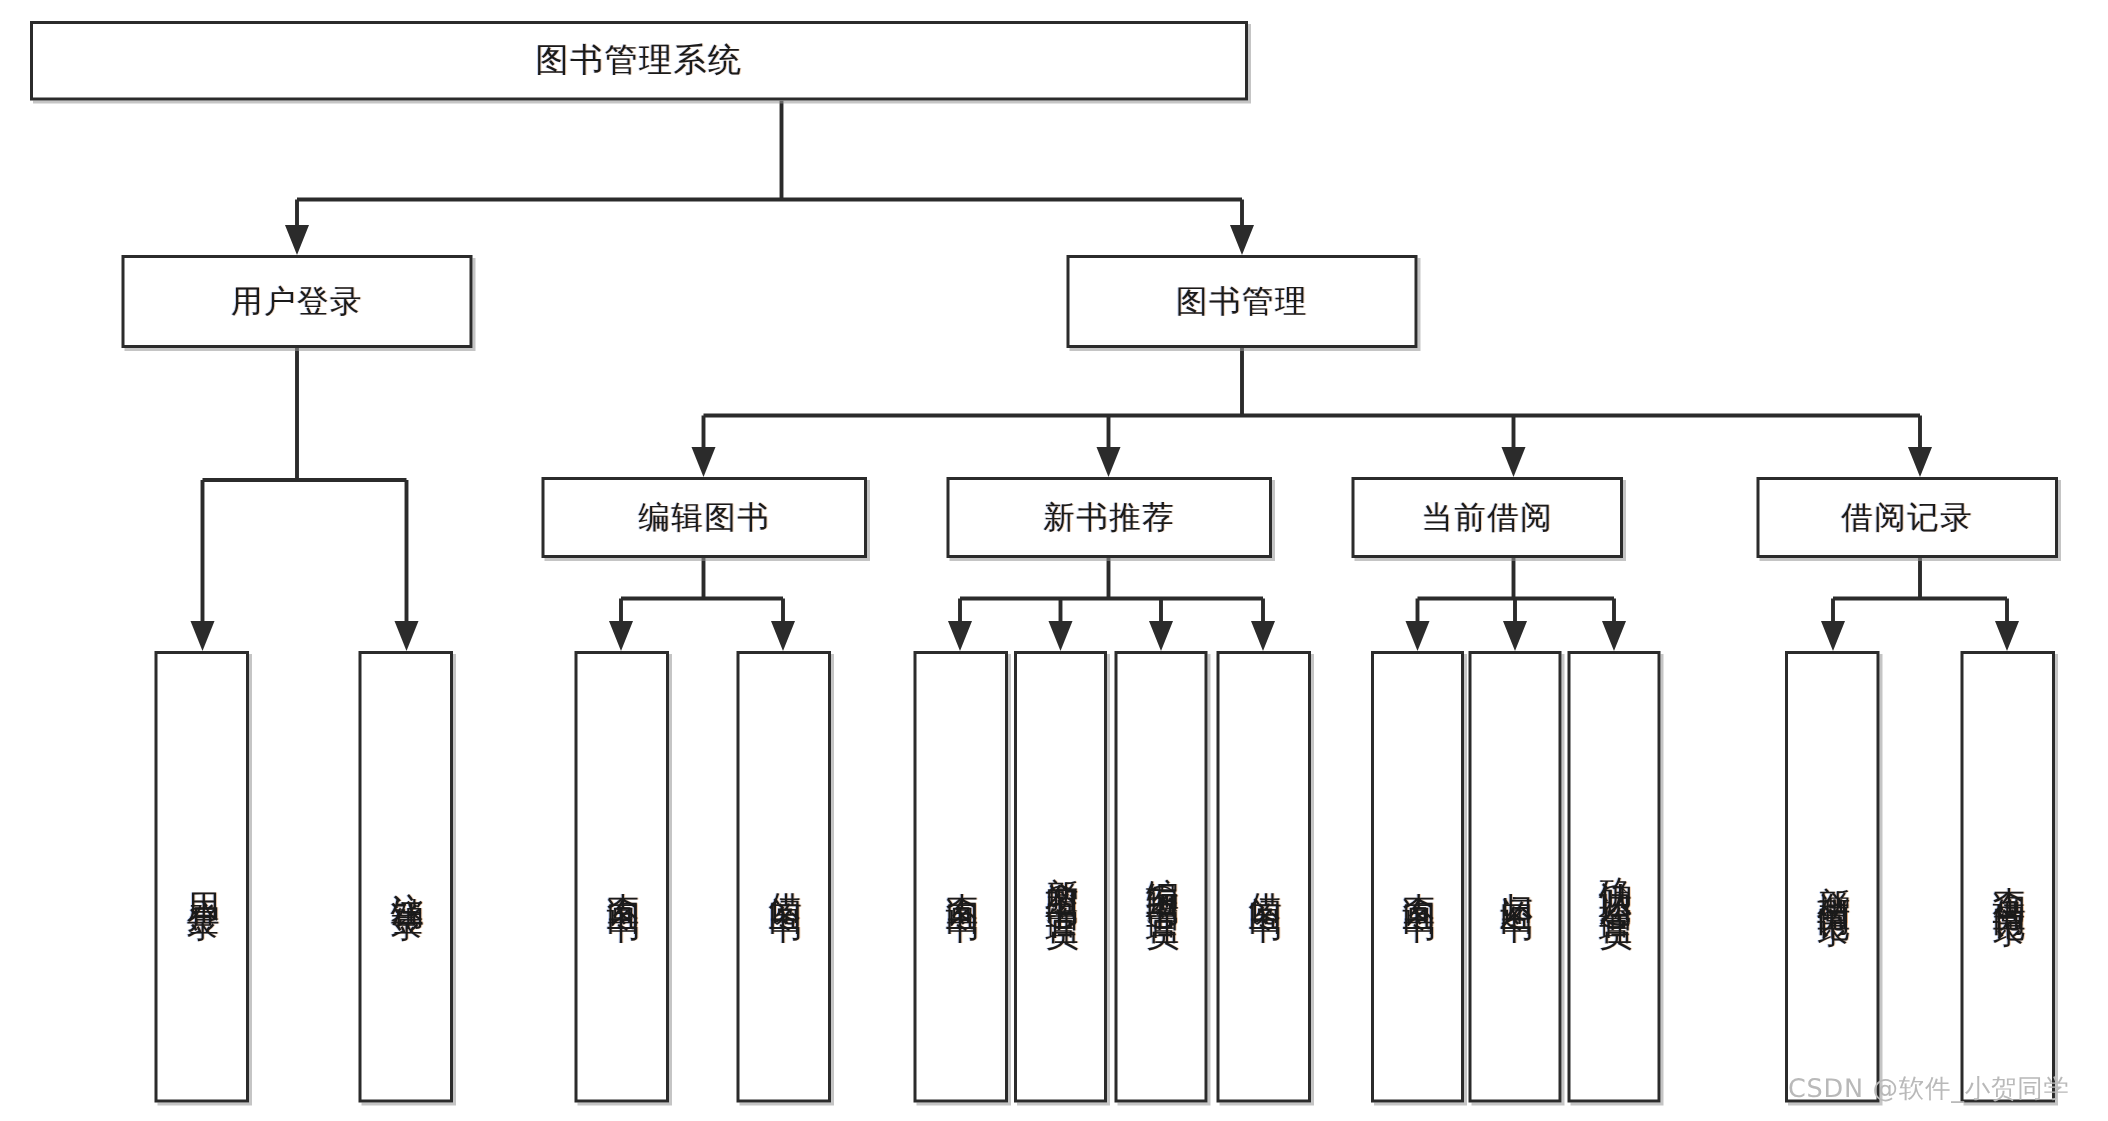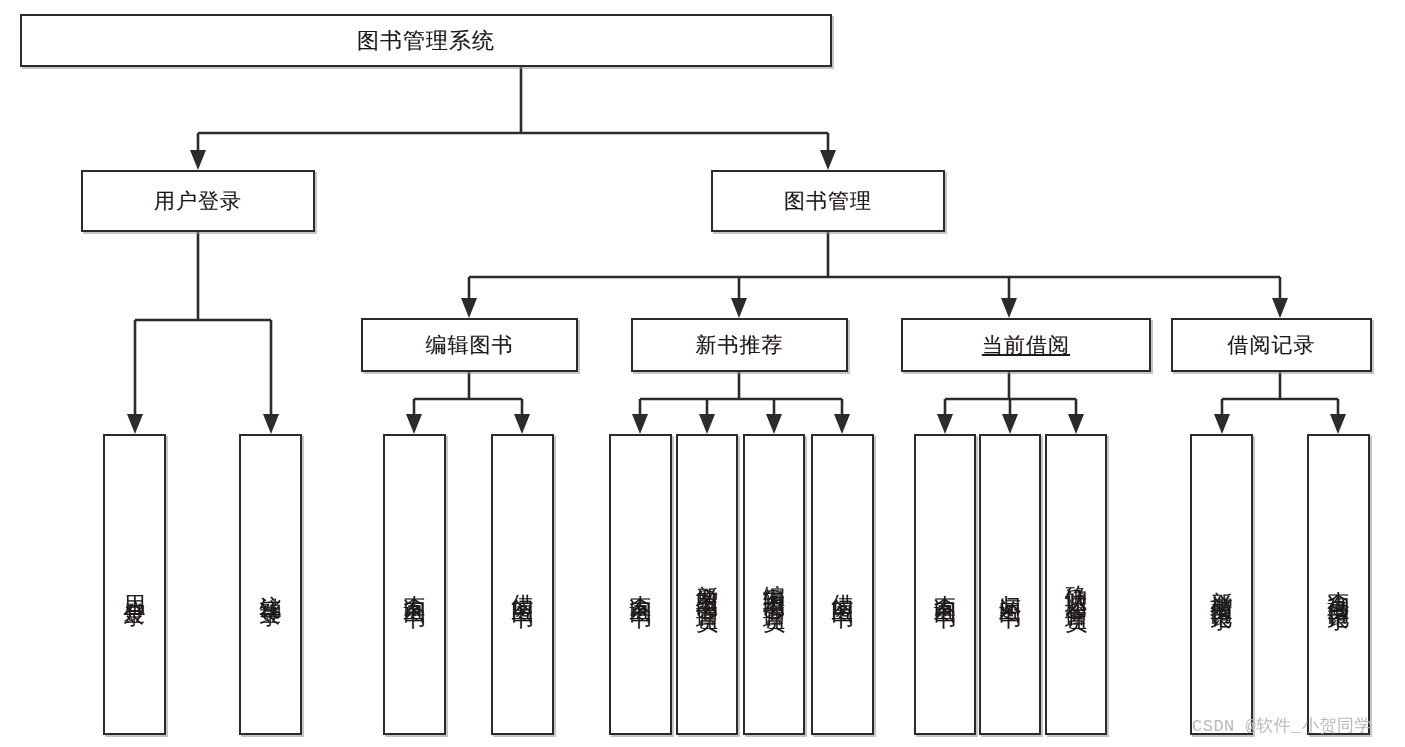--- a/index.html
+++ b/index.html
@@ -50,21 +50,20 @@
   #wires polygon{fill:#2b2b2b;}
 
   
   .watermark{
     position:absolute;
     left:1192px;top:714px;
     font-size:17px;
     color:#b9b9b9;
     white-space:nowrap;
     letter-spacing:.5px;
-    font-family:Liberation Mono, monospace;
   }
 </style>
 </head>
 <body>
 
 <div id="canvas">
 
   <svg id="wires" viewBox="0 0 1405 747">
     <defs></defs>
 
@@ -140,21 +139,21 @@
   <div class="node" style="left:711px;top:170px;width:234px;height:62px;">
     <span class="label">图书管理</span>
   </div>
 
   <div class="node" style="left:361px;top:318px;width:217px;height:54px;">
     <span class="label">编辑图书</span>
   </div>
   <div class="node" style="left:631px;top:318px;width:217px;height:54px;">
     <span class="label">新书推荐</span>
   </div>
-  <div class="node" style="left:901px;top:318px;width:250px;height:54px;text-decoration:underline;">
+  <div class="node" style="left:901px;top:318px;width:181px;height:54px;">
     <span class="label">当前借阅</span>
   </div>
   <div class="node" style="left:1171px;top:318px;width:201px;height:54px;">
     <span class="label">借阅记录</span>
   </div>
 
   <div class="node leaf" style="left:103px;top:434px;width:63px;height:301px;">
     <span class="label">用户登录</span>
   </div>
   <div class="node leaf" style="left:239px;top:434px;width:63px;height:301px;">

